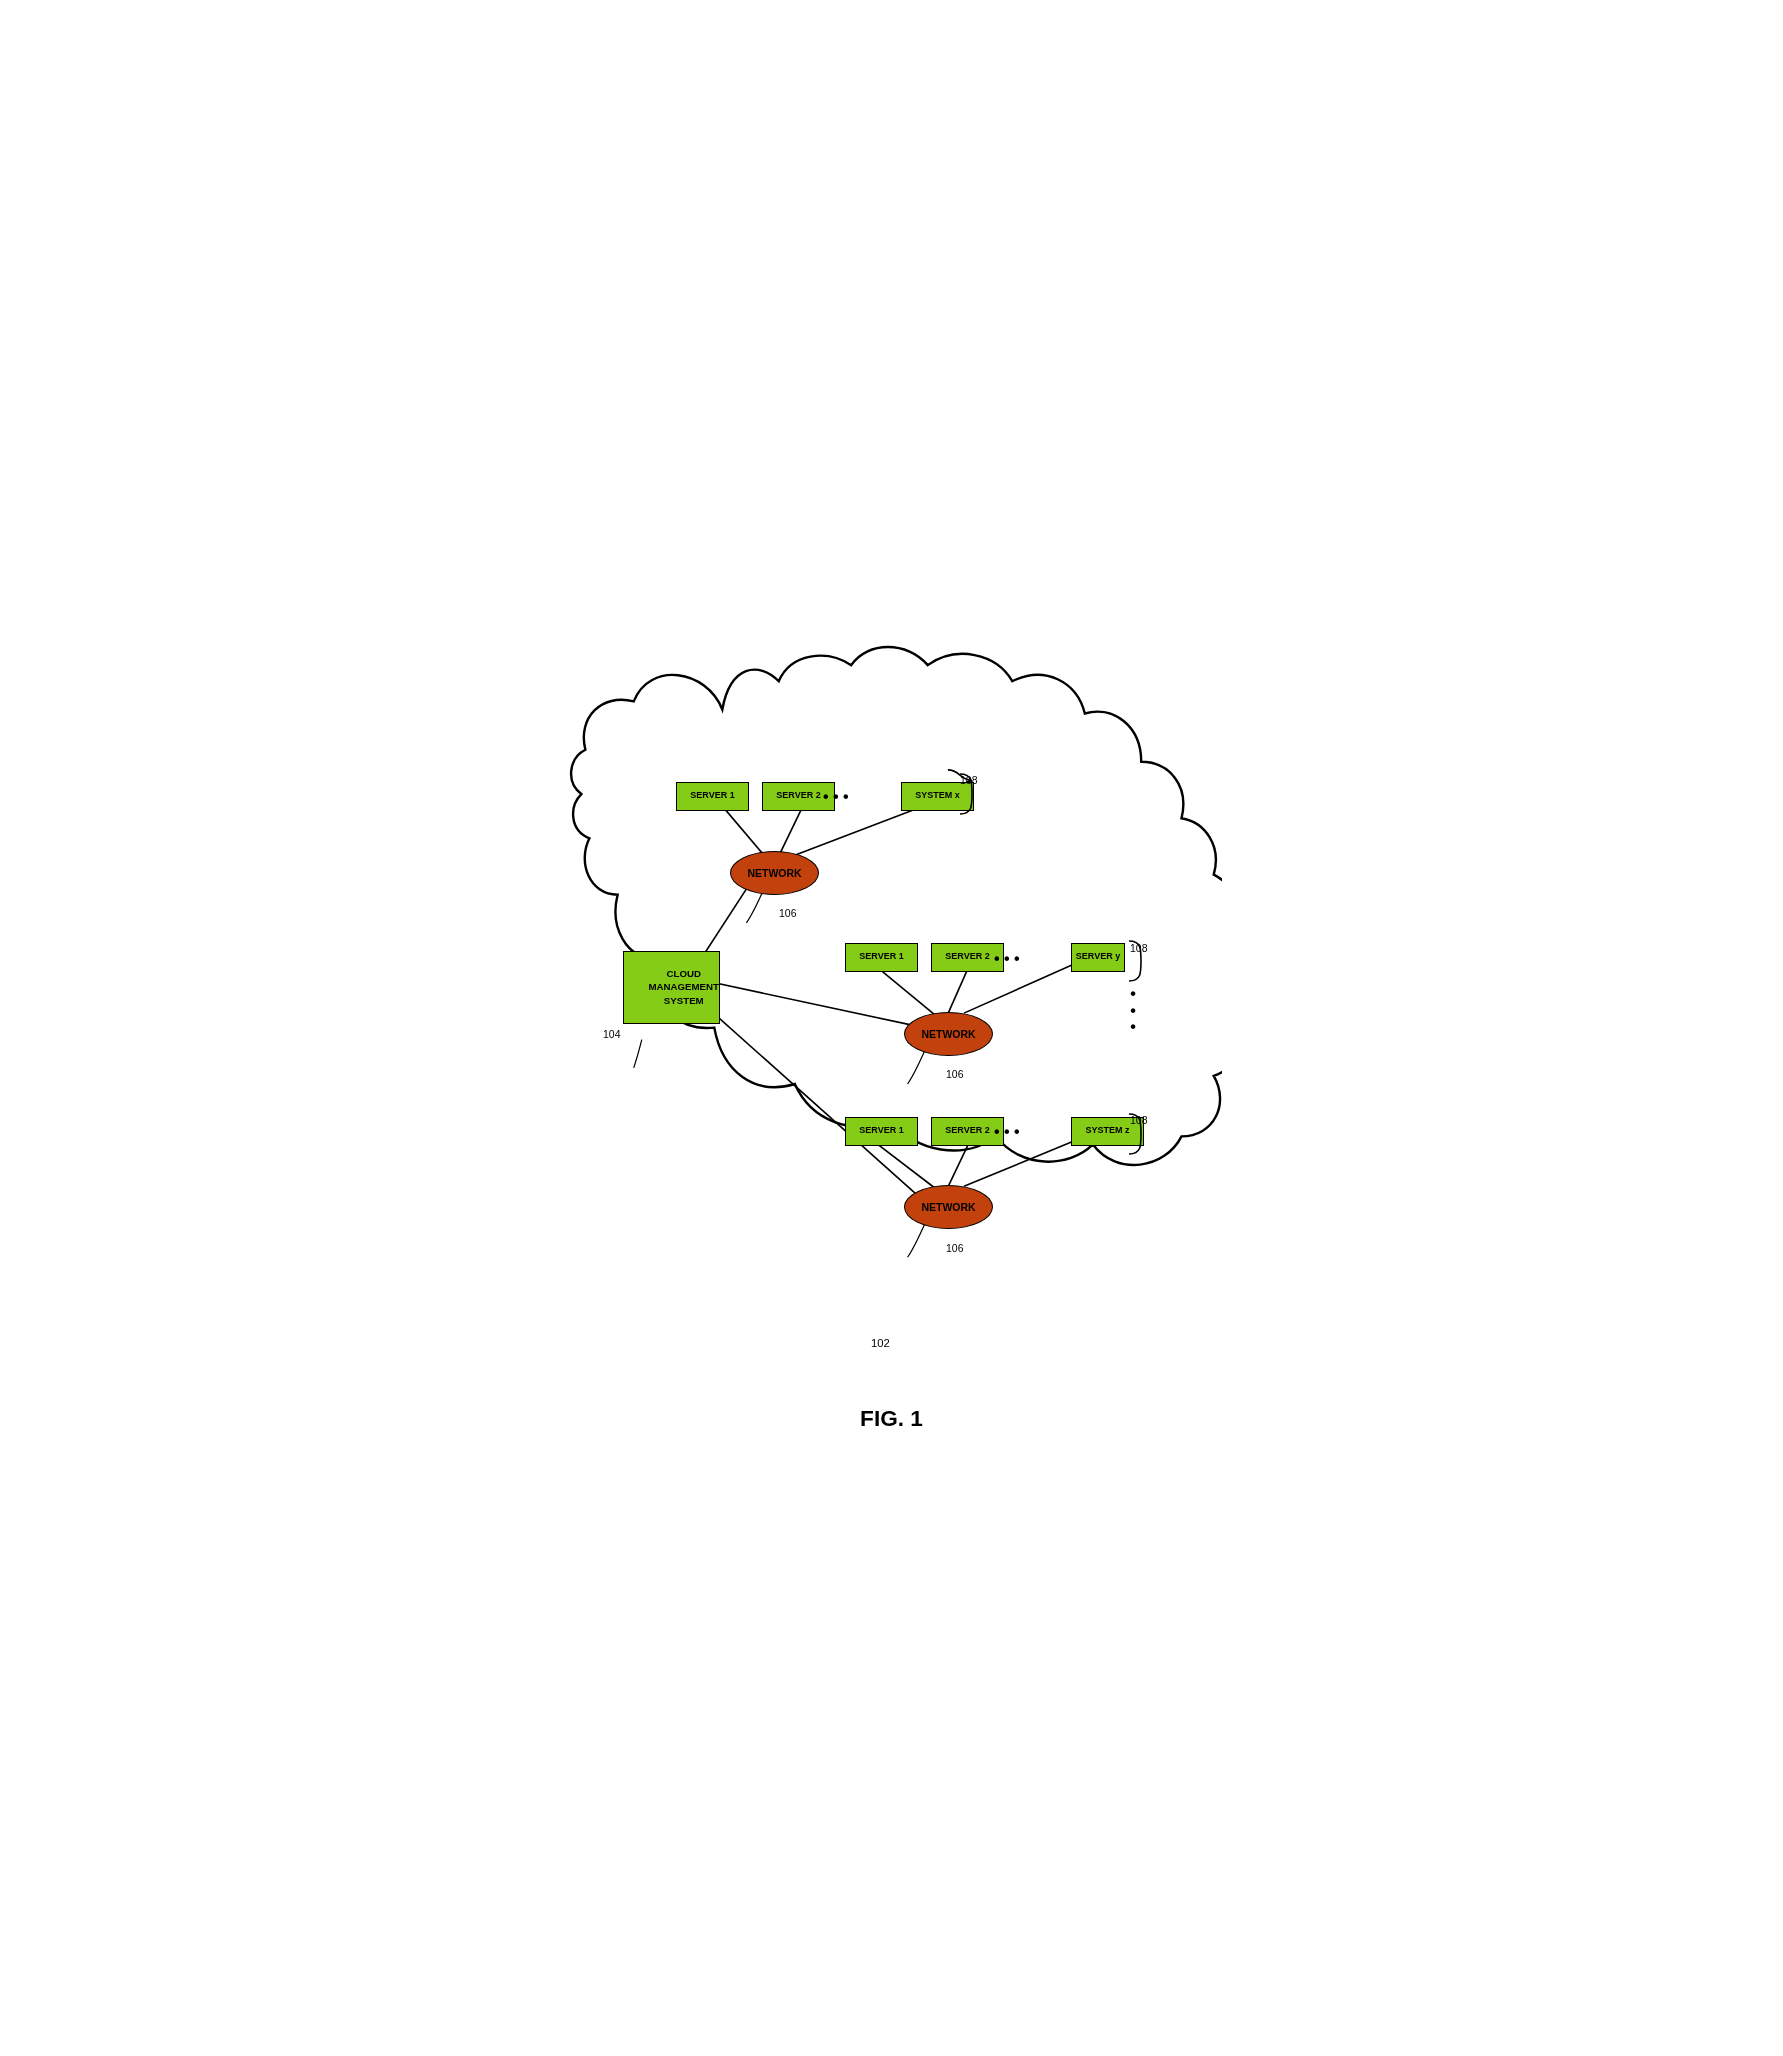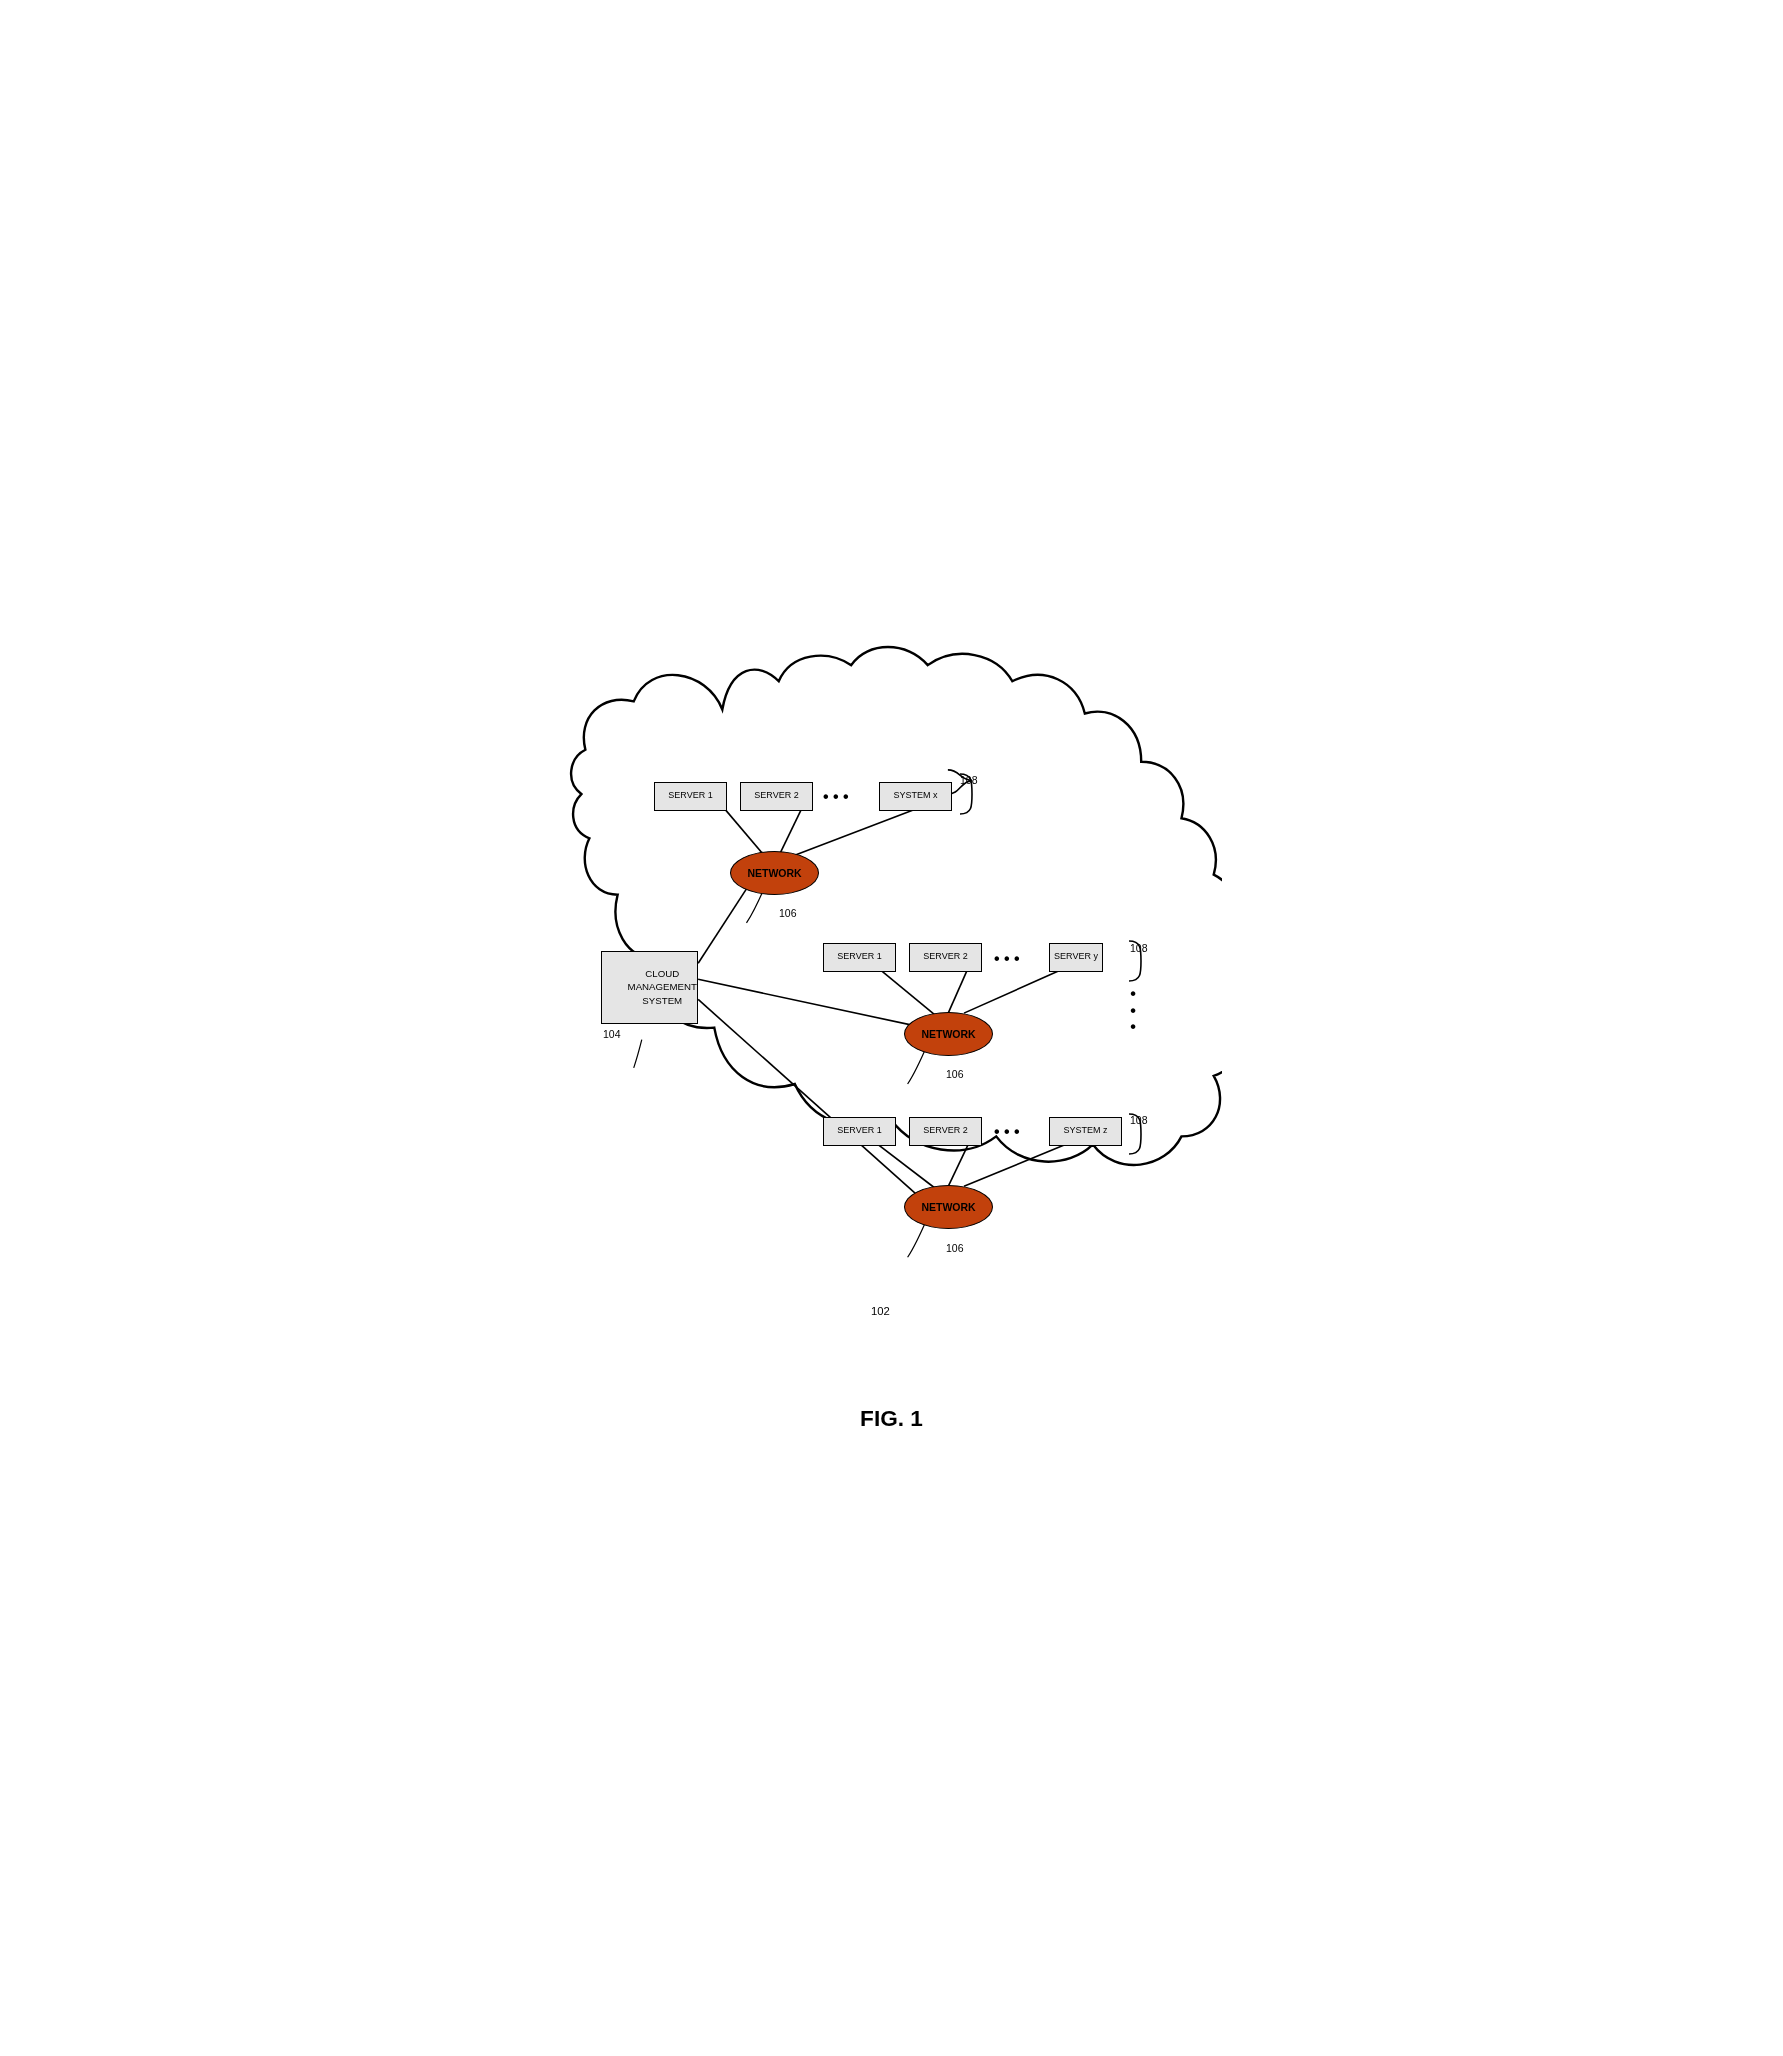--- a/index.html
+++ b/index.html
@@ -23,28 +23,29 @@
     }
     .diagram-content {
       position: relative;
       width: 661px;
       height: 725px;
     }
     
     .box {
       position: absolute;
       border: 1.6px solid #000;
-      background: #e5e5e5;
+      background: #84cc16;
       display: flex;
       align-items: center;
       justify-content: center;
       text-align: center;
       font-size: 10.5px;
-      font-weight: normal;
+      font-weight: bold;
       line-height: 1.3;
+      margin-left: 22px;
     }
     .ellipse {
       position: absolute;
       border: 1.6px solid #000;
       background: #c2410c;
       border-radius: 50%;
       display: flex;
       align-items: center;
       justify-content: center;
       text-align: center;
@@ -200,20 +201,20 @@
     <div class="label" style="left:433px; top:478px; font-size:16px; font-weight:bold;">• • •</div>
     <div class="box" style="left:488px; top:472px; width:73px; height:29px; font-size:9px;">
       <span>SYSTEM z</span>
     </div>
 
     <div class="label" style="left:569px; top:469px; font-size:10.5px;">108</div>
     <svg style="position:absolute; left:564px; top:465px; width:24px; height:48px;" viewBox="0 0 30 60">
       <path d="M 5 5 C 20 5, 20 15, 20 30 C 20 45, 20 55, 5 55" fill="none" stroke="black" stroke-width="2"></path>
     </svg>
 
-    <div class="label" style="left:310px; top:660px; font-size:11.3px;">102</div>
+    <div class="label" style="left:310px; top:692px; font-size:11.3px;">102</div>
   </div>
 </div>
 
 <div class="fig-caption">
   <span>FIG. 1</span>
 </div>
 
 
 </body></html>

